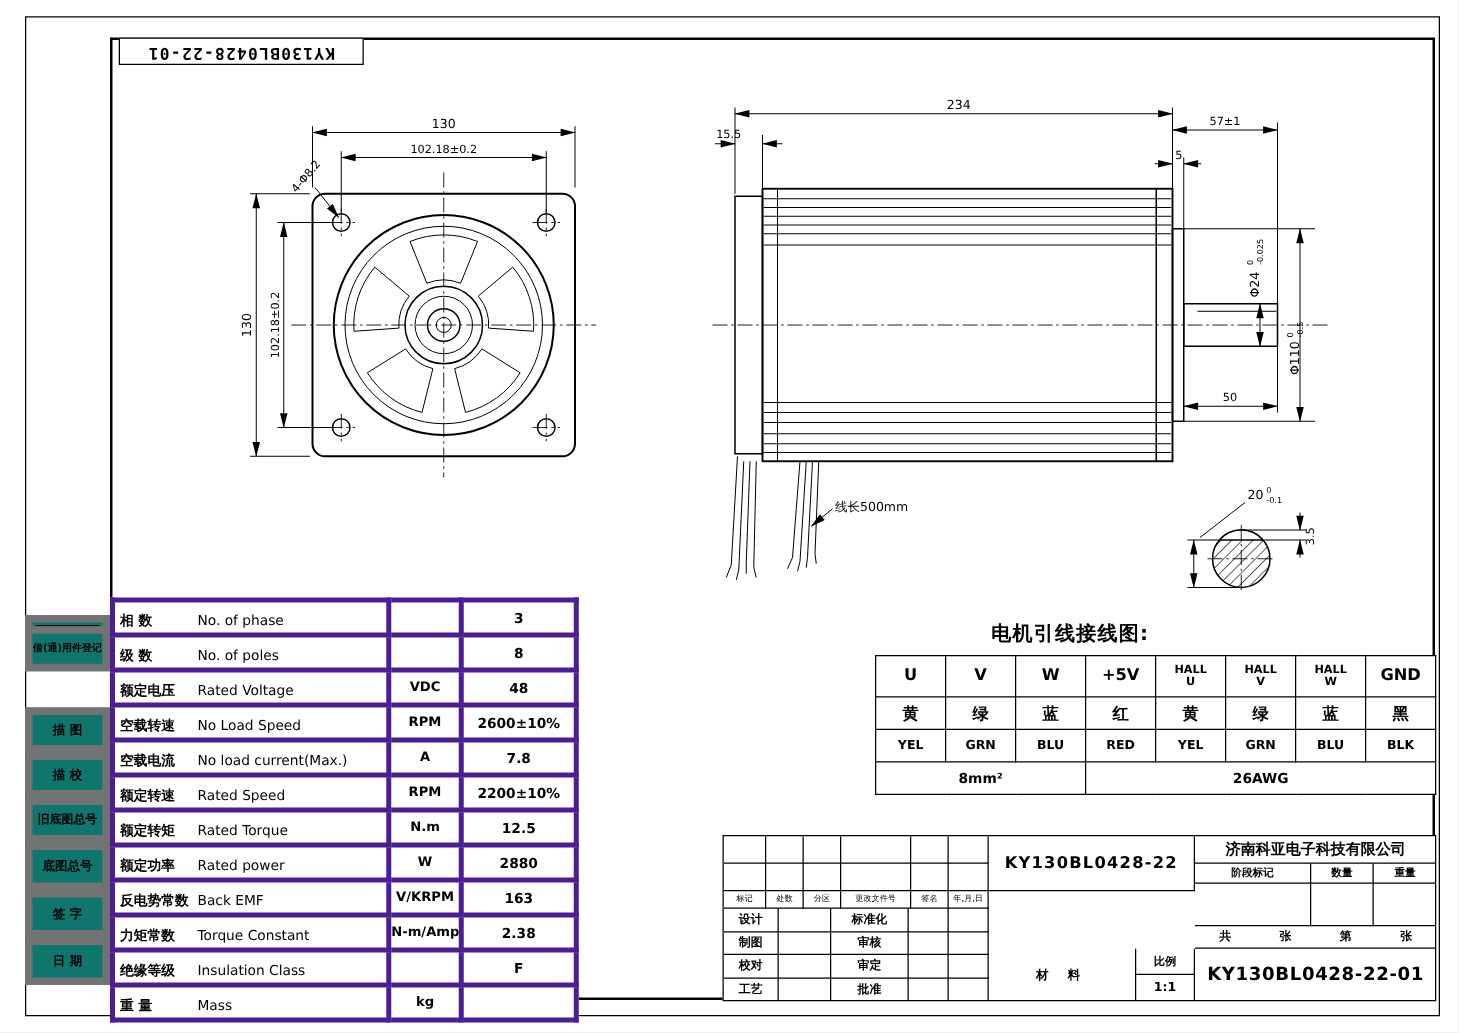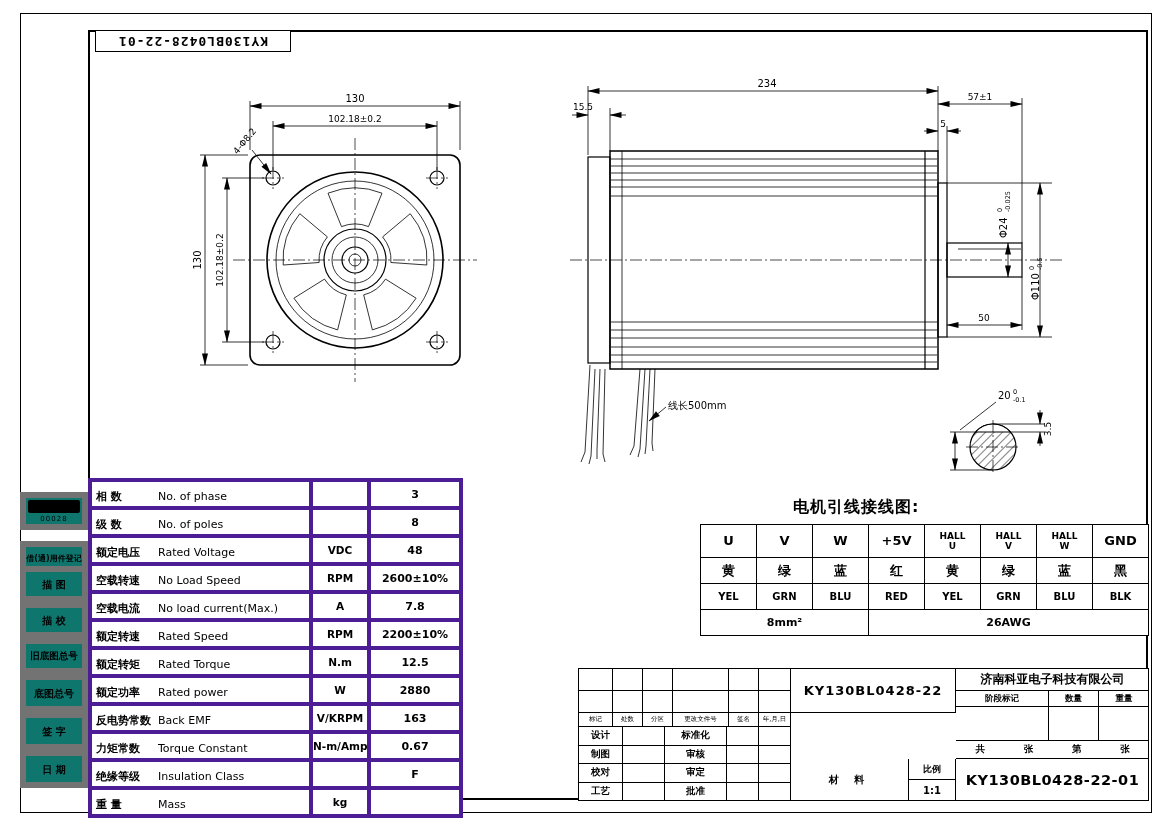--- a/index.html
+++ b/index.html
@@ -56,21 +56,21 @@
   <div class="frame-inner"></div>
 
   <div class="rot-box">
     <span>KY130BL0428-22-01</span>
   </div>
 
   <div class="side-cell" style="top:492px;height:38px;">
     <div class="blob"></div>
     <span class="code">00028</span>
   </div>
-  <div class="side-cell" style="top:501px;height:36px;margin-top:40px;">
+  <div class="side-cell" style="top:501px;height:36px;">
       <span class="lbl" style="font-size:8px;">借(通)用件登记</span>
     </div>
   <div class="side-cell" style="top:566px;height:36px;">
       <span class="lbl" style="font-size:10px;">描 图</span>
     </div>
   <div class="side-cell" style="top:602px;height:36px;">
       <span class="lbl" style="font-size:10px;">描 校</span>
     </div>
   <div class="side-cell" style="top:638px;height:36px;">
       <span class="lbl" style="font-size:9.5px;">旧底图总号</span>
@@ -291,21 +291,21 @@
           <td class="c-val">2880</td>
         </tr>
       <tr>
           <td class="c-name"><span class="cn">反电势常数</span><span class="en">Back EMF</span></td>
           <td class="c-unit">V/KRPM</td>
           <td class="c-val">163</td>
         </tr>
       <tr>
           <td class="c-name"><span class="cn">力矩常数</span><span class="en">Torque Constant</span></td>
           <td class="c-unit">N-m/Amps</td>
-          <td class="c-val">0.67</td>
+          <td class="c-val">2.38</td>
         </tr>
       <tr>
           <td class="c-name"><span class="cn">绝缘等级</span><span class="en">Insulation Class</span></td>
           <td class="c-unit"></td>
           <td class="c-val">F</td>
         </tr>
       <tr>
           <td class="c-name"><span class="cn">重 量</span><span class="en">Mass</span></td>
           <td class="c-unit">kg</td>
           <td class="c-val"></td>

